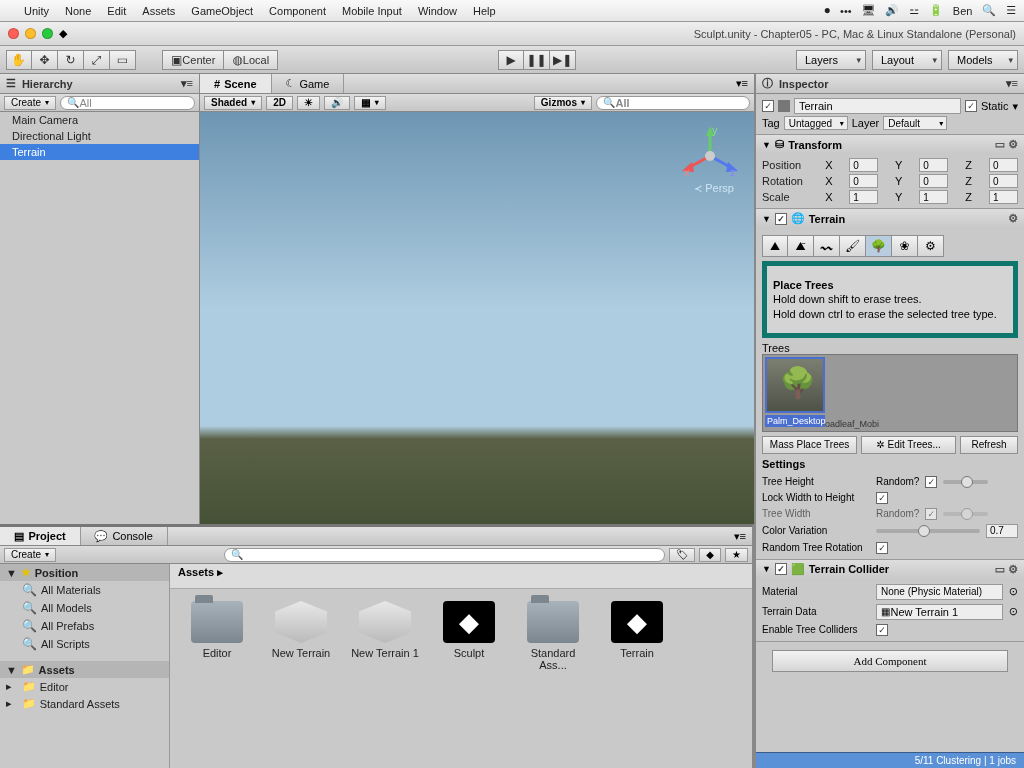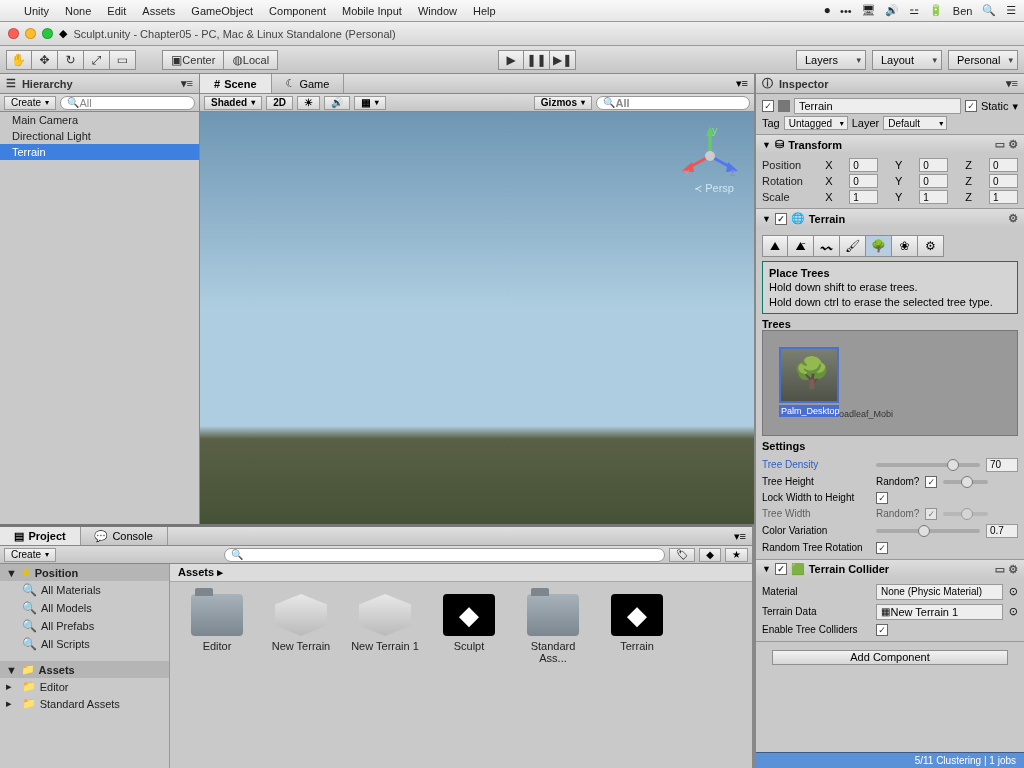--- a/index.html
+++ b/index.html
@@ -8,21 +8,21 @@
 .menubar { height: 22px; background: linear-gradient(#f9f9f9,#e6e6e6); border-bottom: 1px solid #999; display: flex; align-items: center; padding: 0 8px; gap: 16px; }
 .menubar .apple { font-size: 14px; }
 .menubar .item { color: #222; }
 .menubar .spacer { flex: 1; }
 .menubar .status { display: flex; gap: 10px; align-items: center; color: #222; }
 
 .titlebar { height: 24px; background: linear-gradient(#efefef,#d7d7d7); border-bottom: 1px solid #9a9a9a; display: flex; align-items: center; padding: 0 8px; gap: 6px; }
 .traffic { display: flex; gap: 6px; }
 .dot { width: 11px; height: 11px; border-radius: 50%; border: 0.5px solid rgba(0,0,0,0.2); }
 .dot.r { background: #ff5f57; } .dot.y { background: #ffbd2e; } .dot.g { background: #28c940; }
-.titlebar .title { flex: 1; text-align: left; color: #444; }
+.titlebar .title { flex: 1; text-align: right; color: #444; }
 
 .toolbar { height: 28px; background: linear-gradient(#e0e0e0,#c6c6c6); border-bottom: 1px solid #888; display: flex; align-items: center; padding: 0 6px; gap: 6px; }
 .toolgroup { display: flex; gap: 0; }
 .tbtn { width: 26px; height: 20px; background: linear-gradient(#f3f3f3,#d6d6d6); border: 1px solid #8f8f8f; display: flex; align-items: center; justify-content: center; color: #333; font-size: 12px; }
 .toolgroup .tbtn:not(:first-child) { border-left: none; }
 .tbtn.wide { width: auto; padding: 0 8px; }
 .toolbar .spacer { flex: 1; }
 .dropdown { height: 20px; background: linear-gradient(#f3f3f3,#d6d6d6); border: 1px solid #8f8f8f; padding: 0 16px 0 8px; display: flex; align-items: center; position: relative; min-width: 70px; }
 .dropdown::after { content: "▾"; position: absolute; right: 4px; font-size: 9px; color: #444; }
 
@@ -52,21 +52,21 @@
 .water { position:absolute; left:0; bottom:0; width:100%; height:125px; background: linear-gradient(#3db6d3,#2b8ca8); }
 
 .bottom-tabs { height: 20px; background: linear-gradient(#e0e0e0,#c6c6c6); border-top: 1px solid #777; border-bottom: 1px solid #888; display: flex; }
 .bottom-panel { height: 220px; display: flex; background:#c9c9c9; }
 .proj-tree { width: 170px; border-right: 1px solid #999; background:#c9c9c9; }
 .trow { padding: 2px 6px; display: flex; align-items: center; gap: 4px; color:#222; }
 .trow.head { background:#b5b5b5; font-weight: bold; }
 .star { color:#e6c200; }
 .mag { color:#e08a00; font-size:12px; }
 .assets-grid { flex:1; display:flex; flex-direction:column; }
-.breadcrumb { height:18px; border-bottom:1px solid #aaa; padding:2px 8px; background:#dcdcdc; font-weight:bold; }
+.breadcrumb { height:25px; border-bottom:1px solid #aaa; padding:2px 8px; background:#dcdcdc; font-weight:bold; }
 .grid { flex:1; display:flex; gap:14px; padding:12px; align-items:flex-start; }
 .asset { width:70px; display:flex; flex-direction:column; align-items:center; gap:4px; font-size:10px; text-align:center; color:#222; }
 .folder-ico { width:52px; height:42px; background:linear-gradient(#a8b2ba,#7c868e); border-radius:4px; position:relative; }
 .folder-ico::before { content:""; position:absolute; top:-6px; left:4px; width:18px; height:8px; background:#7c868e; border-radius:2px 2px 0 0; }
 .unity-ico { width:52px; height:42px; background:#000; border-radius:4px; display:flex; align-items:center; justify-content:center; color:#fff; font-size:26px; }
 .box-ico { width:52px; height:42px; background:linear-gradient(#e8e8e8,#bababa); border-radius:2px; clip-path: polygon(50% 0, 100% 25%, 100% 75%, 50% 100%, 0 75%, 0 25%); }
 
 .insp-header { padding: 4px 6px; border-bottom:1px solid #999; background:#c9c9c9; display:flex; flex-direction:column; gap:2px; }
 .insp-row { display:flex; align-items:center; gap:4px; }
 .chk { width:12px; height:12px; border:1px solid #666; background:#fff; display:inline-flex; align-items:center; justify-content:center; font-size:9px; color:#333; }
@@ -81,36 +81,36 @@
 .prop { display:flex; align-items:center; gap:16px; padding:1px 0; }
 .prop .lbl { width:62px; color:#222; }
 .prop .axis { width:12px; text-align:center; }
 .nfield { width:36px; height:14px; background:#eee; border:1px solid #999; padding:0 3px; font-size:10px; display:flex; align-items:center; }
 
 .terrain-tools { display:flex; gap:0; margin:4px 0; }
 .ttool { width:26px; height:22px; background:linear-gradient(#f3f3f3,#d6d6d6); border:1px solid #8f8f8f; display:flex; align-items:center; justify-content:center; font-size:12px; }
 .ttool:not(:first-child){border-left:none;}
 .ttool.active { background:#b8cde0; }
 
-.info-box { background:#d4d4d4; border:1px solid #0f766e; padding:4px 6px; margin:4px 0; font-size:10px; line-height:1.3; }
+.info-box { background:#d4d4d4; border:5px solid #0f766e; padding:12px 6px; margin:4px 0; font-size:10px; line-height:1.3; }
 .tree-thumb { width:60px; height:56px; background:linear-gradient(#7a7f72,#4f5347); border:2px solid #4a6fd0; display:inline-block; position:relative; }
 .tree-thumb::after { content:"🌳"; position:absolute; left:12px; top:6px; font-size:30px; filter:grayscale(0.3); }
 .tree-label { background:#4a6fd0; color:#fff; font-size:9px; padding:1px 2px; display:inline-block; width:60px; overflow:hidden; white-space:nowrap; }
 
 .btnrow { display:flex; gap:4px; margin:4px 0; }
 .pbtn { flex:1; height:18px; background:linear-gradient(#f3f3f3,#d6d6d6); border:1px solid #8f8f8f; display:flex; align-items:center; justify-content:center; font-size:10px; }
 
 .setting-row { display:flex; align-items:center; gap:6px; padding:2px 0; }
 .setting-row .slbl { width:108px; font-size:10px; }
 .slider { flex:1; height:4px; background:#aaa; border-radius:2px; position:relative; }
 .slider .knob { position:absolute; top:-4px; width:12px; height:12px; background:#e0e0e0; border:1px solid #777; border-radius:50%; }
 .sval { width:32px; height:14px; background:#eee; border:1px solid #999; padding:0 3px; font-size:10px; display:flex; align-items:center; }
 .link-blue { color:#2b5fc0; }
 
-.add-comp-btn { margin:8px 16px; height:15px; background:linear-gradient(#f3f3f3,#d6d6d6); border:1px solid #8f8f8f; display:flex; align-items:center; justify-content:center; }
+.add-comp-btn { margin:8px 16px; height:22px; background:linear-gradient(#f3f3f3,#d6d6d6); border:1px solid #8f8f8f; display:flex; align-items:center; justify-content:center;font-family:Liberation Serif, serif; }
 
 .statusbar { height:16px; background:#5b91d6; color:#fff; font-size:10px; display:flex; align-items:center; justify-content:flex-end; padding:0 8px; border-top:1px solid #3a5a8a; }
 .gear { margin-left:auto; font-size:11px; color:#555; }
 .cube-ico { width:12px; height:12px; display:inline-block; background:#777; }
 </style>
 </head>
 <body>
 
 <div class="menubar">
   <span class="apple"></span>
@@ -161,21 +161,21 @@
   </div>
   <span class="spacer"></span>
   <div class="toolgroup">
     <div class="tbtn">▶</div>
     <div class="tbtn">❚❚</div>
     <div class="tbtn">▶❚</div>
   </div>
   <span class="spacer"></span>
   <div class="dropdown">Layers</div>
   <div class="dropdown">Layout</div>
-  <div class="dropdown">Personal</div>
+  <div class="dropdown">Models</div>
 </div>
 
 <div class="main">
 
   <div class="leftcol">
     <div class="panel-tab">☰ <span>Hierarchy</span><span style="margin-left:auto">▾≡</span></div>
     <div class="panel-bar">
       <div class="mini drop">Create</div>
       <div class="searchbox">🔍<span>All</span></div>
     </div>
@@ -286,33 +286,31 @@
           <div class="ttool">🖌</div>
           <div class="ttool active">🌳</div>
           <div class="ttool">❀</div>
           <div class="ttool">⚙</div>
         </div>
         <div class="info-box">
           <b>Place Trees</b><br>
           <span>Hold down shift to erase trees.</span><br>
           <span>Hold down ctrl to erase the selected tree type.</span>
         </div>
-        <div style="font-weight:bold;margin:0 0">Trees</div>
-        <div style="background:#999;border:1px solid #777;padding:16px;">
+        <div style="font-weight:normal;margin:0 0">Trees</div>
+        <div style="background:#999;border:1px solid #777;padding:2px;">
           <div class="tree-thumb"></div>
           <div><span class="tree-label">Palm_Desktop</span><span style="font-size:9px;color:#333">oadleaf_Mobi</span></div>
         </div>
+        <div class="btnrow">
+          <div class="pbtn">Mass Place Trees</div>
+          <div class="pbtn">✲ Edit Trees...</div>
+          <div class="pbtn" style="flex:0.6">Refresh</div>
+        </div>
         <div style="font-weight:bold;margin:4px 0">Settings</div>
-        <div class="setting-row">
-          <div class="slbl link-blue">Tree Density</div>
-          <div class="slider">
-              <div class="knob" style="left:68%"></div>
-            </div>
-          <div class="sval">70</div>
-        </div>
         <div class="setting-row">
           <div class="slbl">Tree Height</div>
           <span style="font-size:10px">Random?</span>
           <span class="chk">✓</span>
           <div class="slider" style="flex:0.6">
               <div class="knob" style="left:40%"></div>
             </div>
         </div>
         <div class="setting-row">
           <div class="slbl">Lock Width to Height</div>

